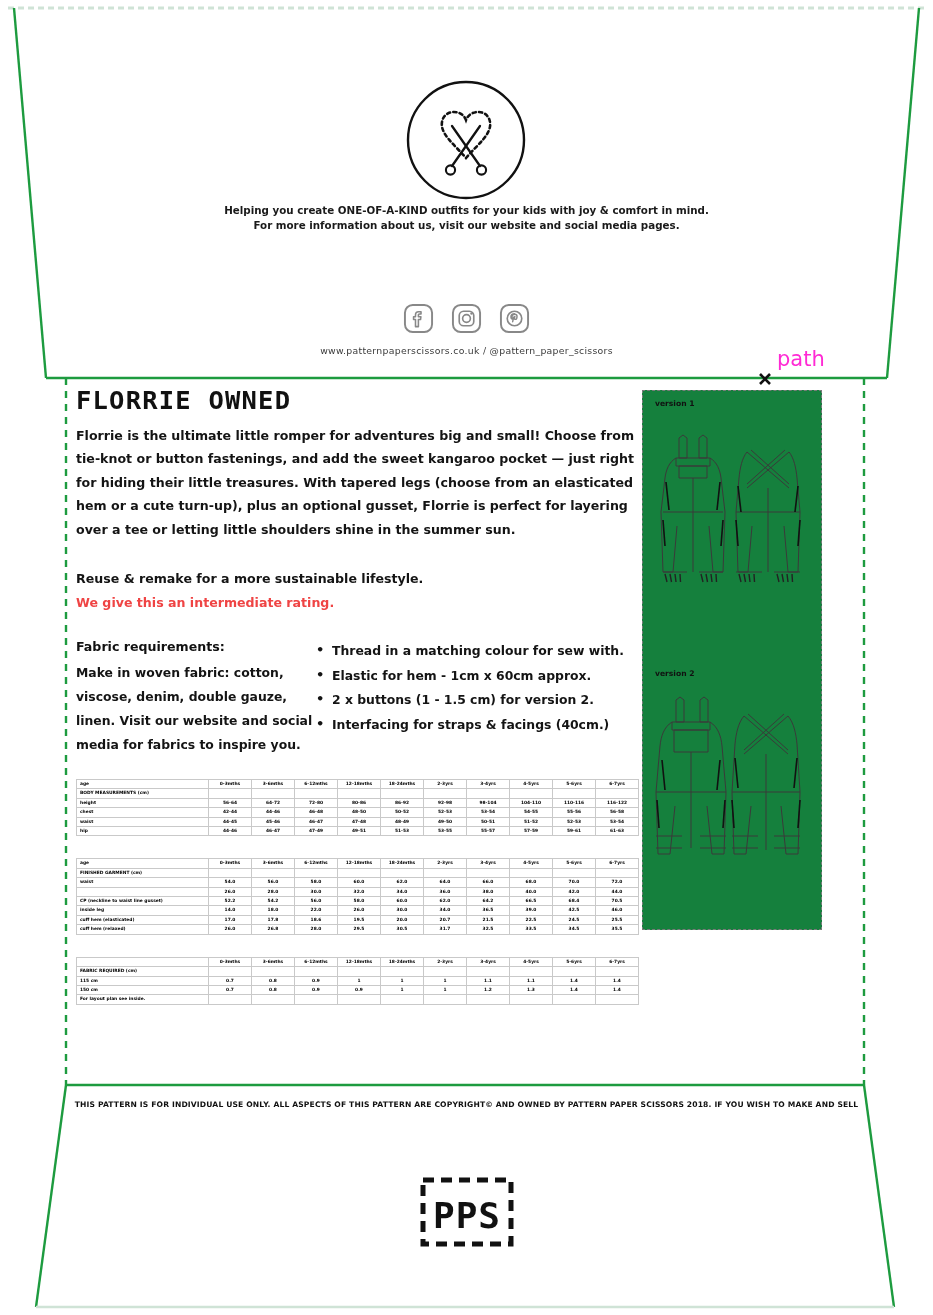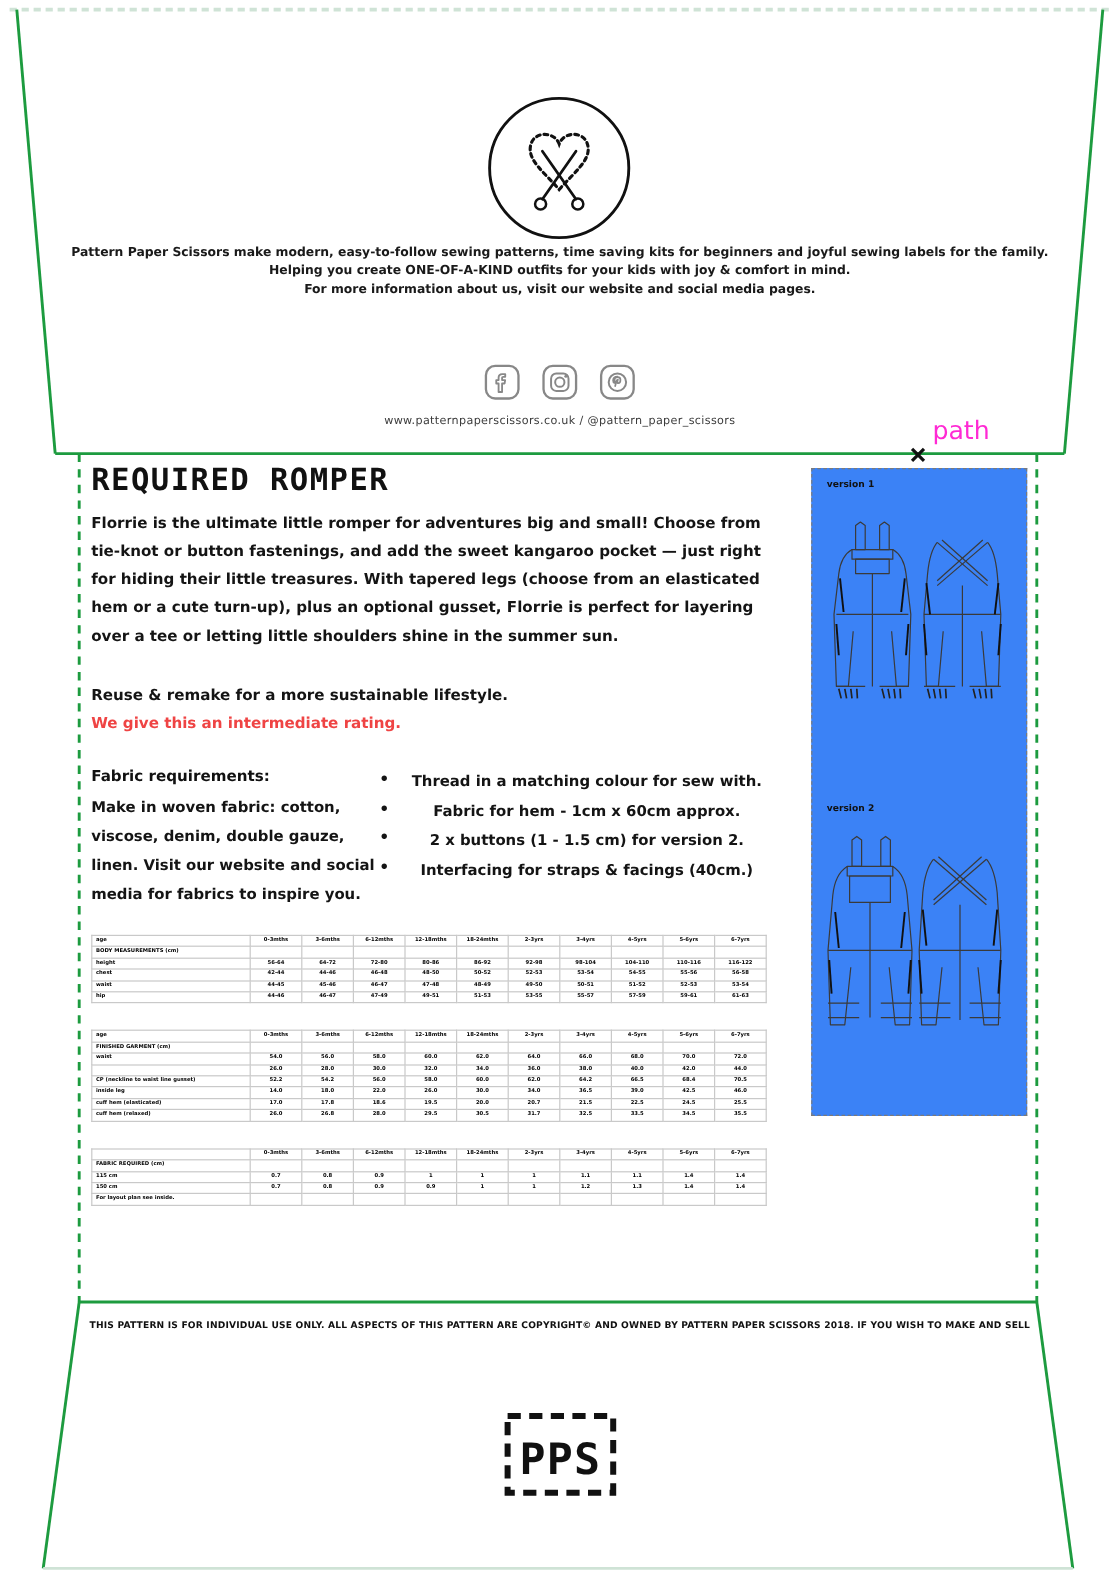--- a/index.html
+++ b/index.html
@@ -144,21 +144,20 @@
     margin: 0; padding: 0; list-style: none;
   }
   ul.needs li {
     font-family: "DejaVu Sans", sans-serif;
     font-size: 12.4px;
     line-height: 24.5px;
     font-weight: 600;
     color: #141414;
     position: relative;
     padding-left: 16px;
-    text-align: center;
   }
   ul.needs li::before {
     content: "\2022";
     position: absolute;
     left: 0; top: -1px;
     font-size: 13px;
   }
 
   
   .tables { margin-top: 22px; }
@@ -193,25 +192,25 @@
   }
   .fabric-note {
     font-size: 4.2px;
     font-weight: bold;
     text-align: left;
   }
 
   
   .version-panel {
     position: absolute;
-    left: 676px; top: 390px;
+    left: 642px; top: 390px;
     width: 180px;
     height: 540px;
     border: 1.6px dashed #7a7a7a;
-    background: #3b82f6;
+    background: #15803d;
   }
   .version-panel .vbox {
     position: absolute;
     left: 0; width: 180px;
   }
   .vlabel {
     font-family: "DejaVu Sans", sans-serif;
     font-size: 7.6px;
     font-weight: bold;
     color: #111;
@@ -273,21 +272,20 @@
 
       <path d="M62,42 C58,31 40,31 38,44 C36,56 50,66 62,80 C74,66 88,56 86,44 C84,31 66,31 62,42 Z" fill="none" stroke="#111" stroke-width="2.6" stroke-dasharray="3.2 3.2" stroke-linecap="round"></path>
 
       <line x1="48" y1="48" x2="76" y2="88" stroke="#111" stroke-width="2.3" stroke-linecap="round"></line>
       <line x1="76" y1="48" x2="48" y2="88" stroke="#111" stroke-width="2.3" stroke-linecap="round"></line>
       <circle cx="46.5" cy="92" r="4.6" fill="none" stroke="#111" stroke-width="2.1"></circle>
       <circle cx="77.5" cy="92" r="4.6" fill="none" stroke="#111" stroke-width="2.1"></circle>
     </svg>
 
     <div class="blurb">
-      <div>Pattern Paper Scissors make modern, easy-to-follow sewing patterns, time saving kits for beginners and joyful sewing labels for the family.</div>
       <div>Helping you create ONE-OF-A-KIND outfits for your kids with joy &amp; comfort in mind.</div>
       <div>For more information about us, visit our website and social media pages.</div>
     </div>
 
     <div class="social-row">
       <svg class="social-icon" viewBox="0 0 32 32">
         <rect x="2" y="2" width="28" height="28" rx="8" fill="none" stroke="#888" stroke-width="2"></rect>
         <path d="M18.6,11.4 h-1.5 c-.9,0-1.2.5-1.2,1.1 v1.7 h2.6 l-.4,2.9 h-2.2 v7.3 h-3 v-7.3 h-2 v-2.9 h2 v-2 c0-2,1.2-3.2,3.1-3.2 h2.6 z" fill="none" stroke="#888" stroke-width="1.6" stroke-linejoin="round"></path>
       </svg>
       <svg class="social-icon" viewBox="0 0 32 32">
@@ -300,34 +298,34 @@
         <rect x="2" y="2" width="28" height="28" rx="8" fill="none" stroke="#888" stroke-width="2"></rect>
         <circle cx="16" cy="16" r="7.5" fill="none" stroke="#888" stroke-width="1.7"></circle>
         <path d="M16.2,11.2 c-2.4,0-3.9,1.5-3.9,3.3 c0,.9.4,1.8,1.2,2.1 l.3-1.1 c-.3-.4-.4-.8-.4-1.2 c0-1.4,1.1-2.6,2.8-2.6 c1.5,0,2.4.9,2.4,2.2 c0,1.7-.7,3-1.8,3 c-.6,0-1-.5-.9-1.1 l.5-2 c-.3.4-.7.6-1.1.6 l-1.2,4.9" fill="none" stroke="#888" stroke-width="1.5" stroke-linecap="round" stroke-linejoin="round"></path>
       </svg>
     </div>
 
     <div class="weburl">www.patternpaperscissors.co.uk / @pattern_paper_scissors</div>
   </div>
 
   <div class="content">
-    <h1 class="title">REQUIRED ROMPER</h1>
+    <h1 class="title">FLORRIE OWNED</h1>
     <p class="intro">Florrie is the ultimate little romper for adventures big and small! Choose from tie-knot or button fastenings, and add the sweet kangaroo pocket — just right for hiding their little treasures. With tapered legs (choose from an elasticated hem or a cute turn-up), plus an optional gusset, Florrie is perfect for layering over a tee or letting little shoulders shine in the summer sun.</p>
     <div class="sustain">Reuse &amp; remake for a more sustainable lifestyle.</div>
     <div class="rating">We give this an intermediate rating.</div>
 
     <div class="two-col">
       <div class="col-fabric">
         <div class="col-head">Fabric requirements:</div>
         <div class="col-body">Make in woven fabric: cotton, viscose, denim, double gauze, linen. Visit our website and social media for fabrics to inspire you.</div>
       </div>
       <div class="col-need">
         <ul class="needs">
           <li>Thread in a matching colour for sew with.</li>
-          <li>Fabric for hem - 1cm x 60cm approx.</li>
+          <li>Elastic for hem - 1cm x 60cm approx.</li>
           <li>2 x buttons (1 - 1.5 cm) for version 2.</li>
           <li>Interfacing for straps &amp; facings (40cm.)</li>
         </ul>
       </div>
     </div>
 
     <div class="tables">
 
       <table class="size">
         <colgroup>

